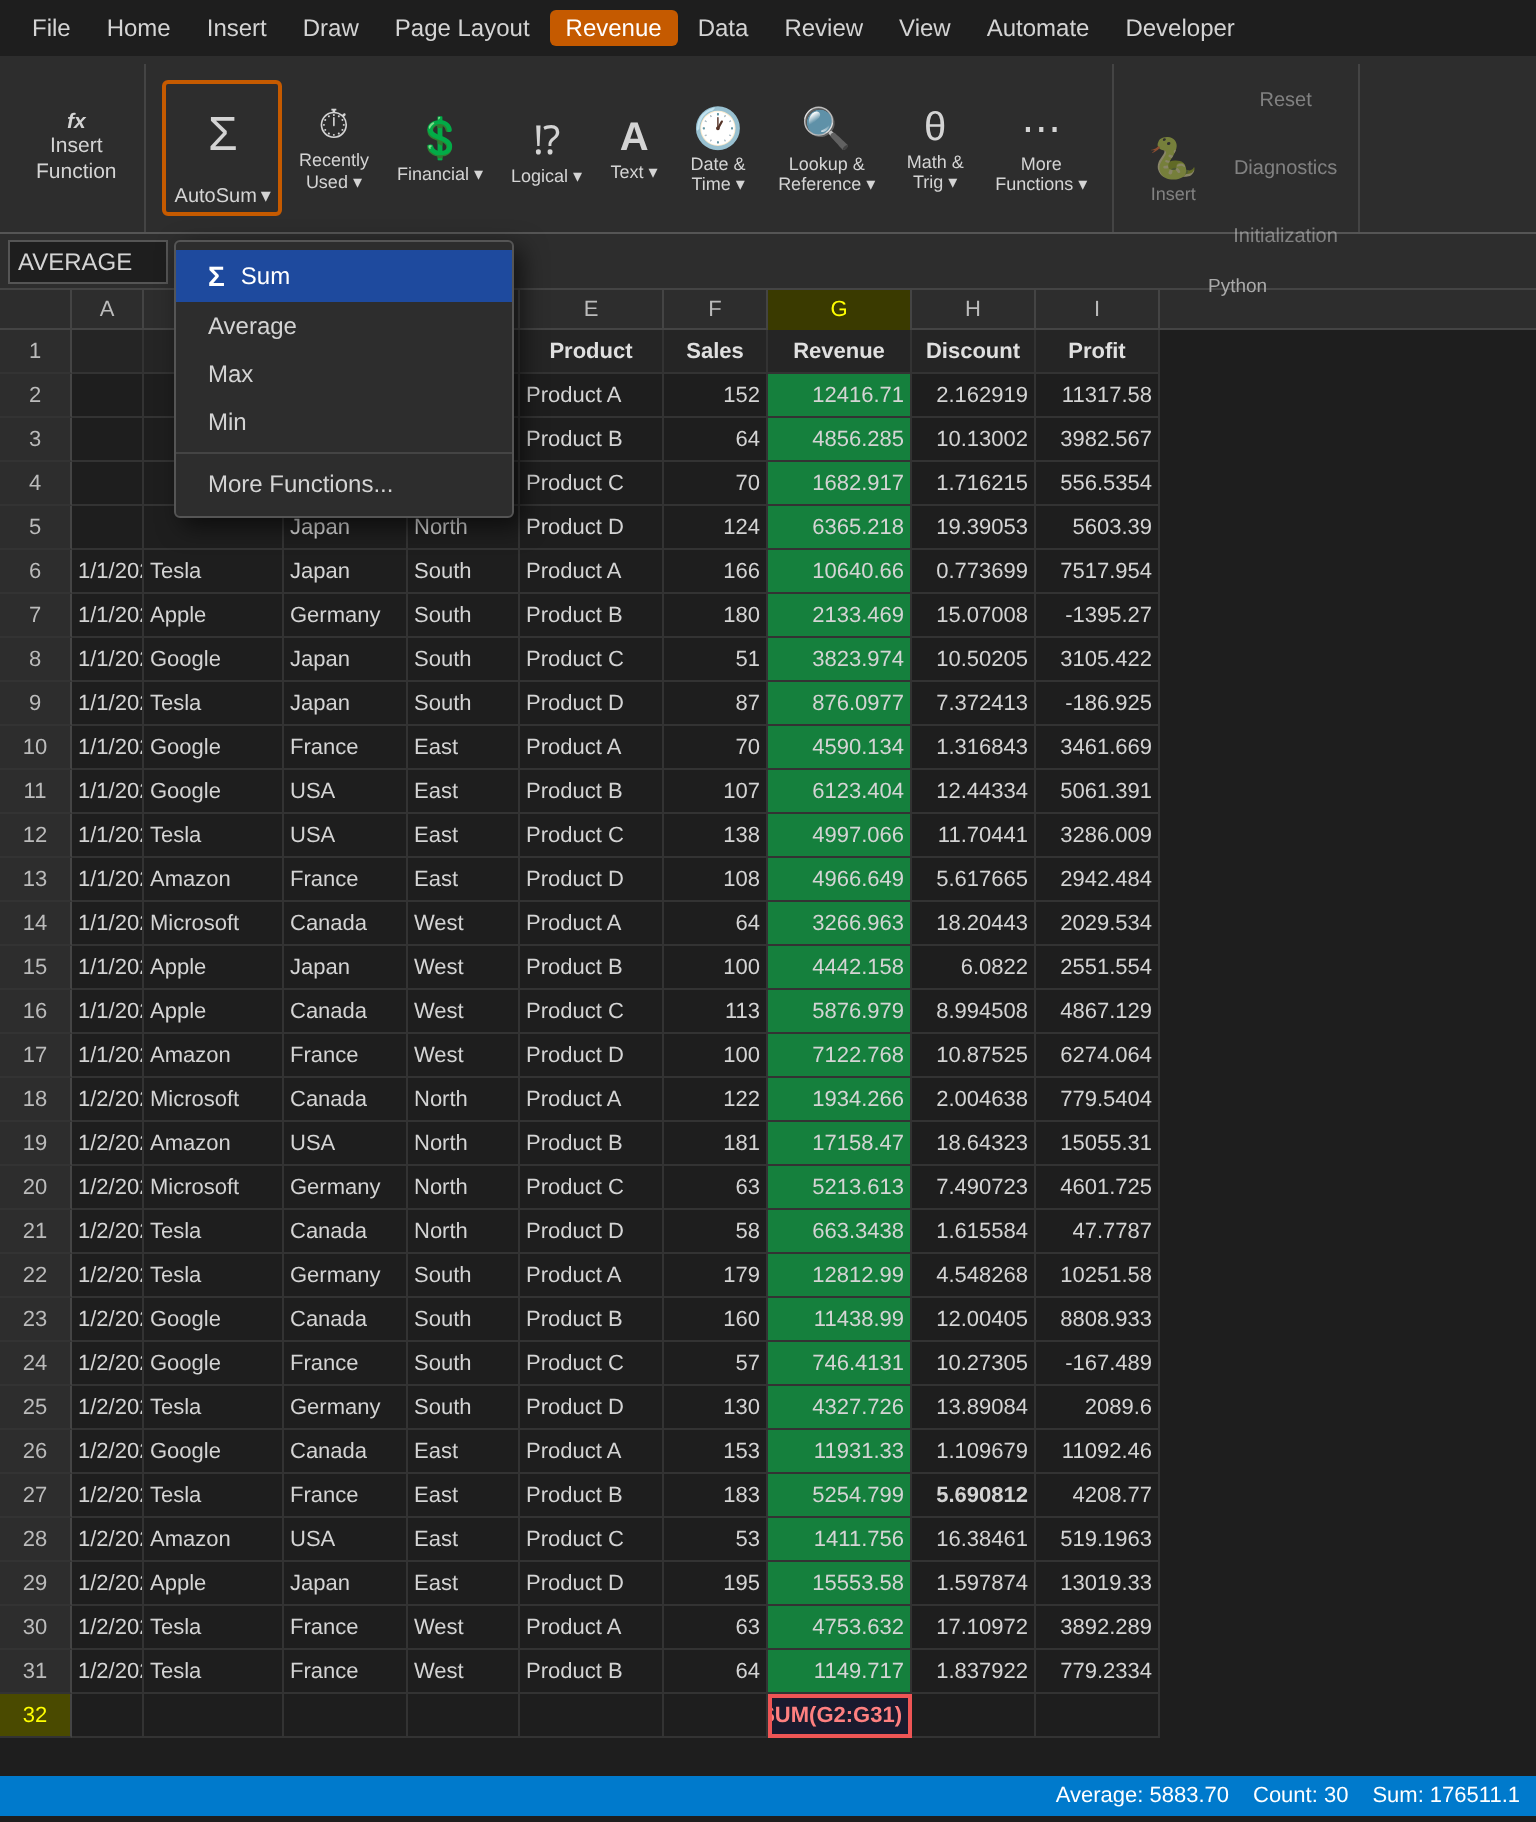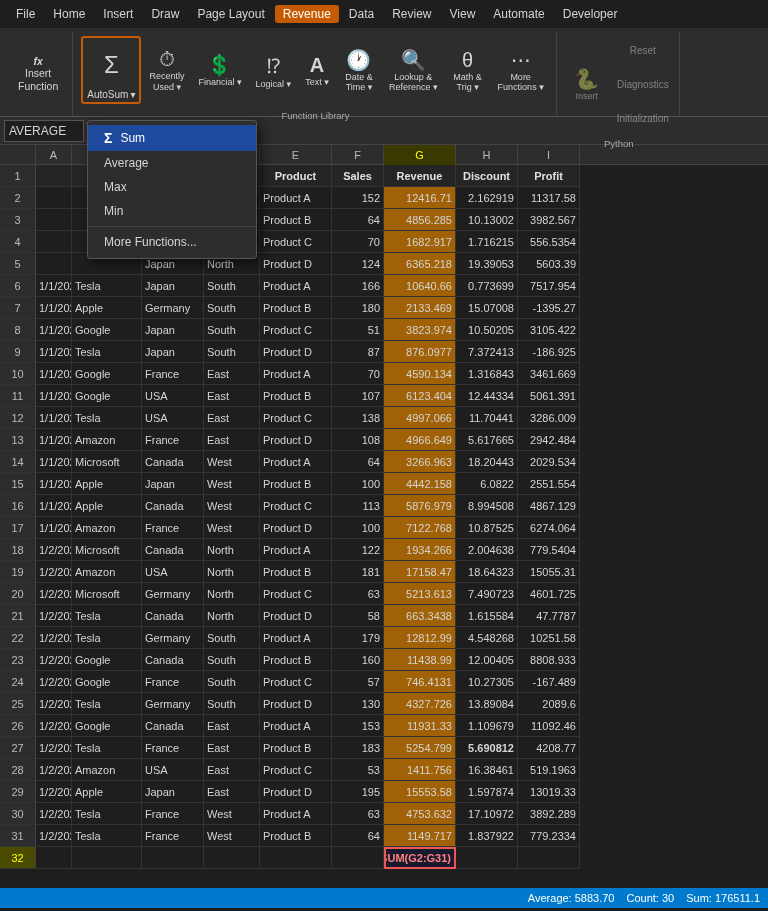--- a/index.html
+++ b/index.html
@@ -239,21 +239,21 @@
     }
 
     .cell.header-cell {
       background: #252525;
       font-weight: bold;
       justify-content: center;
       color: #e0e0e0;
     }
 
     .cell.num { justify-content: flex-end; }
-    .cell.active-col { background: #a16207; }
+    .cell.active-col { background: #15803d; }
     .cell.formula-result { background: #1a1a2e; border: 2px solid #e55; font-weight: bold; color: #ff8080; }
 
     
     .dropdown-overlay {
       position: fixed;
       top: 120px;
       left: 87px;
       background: #2d2d2d;
       border: 1px solid #555;
       border-radius: 3px;
@@ -363,23 +363,20 @@
 
         <button class="ribbon-btn" style="min-width:44px;">
           <span style="font-size:20px;">θ</span>
           <span style="font-size:9px;white-space:pre-line;">Math &amp;<br>Trig ▾</span>
         </button>
 
         <button class="ribbon-btn" style="min-width:44px;">
           <span style="font-size:20px;">⋯</span>
           <span style="font-size:9px;white-space:pre-line;">More<br>Functions ▾</span>
         </button>
-      </div>
-      <div class="group-label-row">
-        <span>Function Library</span>
       </div>
     </div>
 
     <div class="ribbon-group" style="flex-direction:column;justify-content:space-between;align-items:center;">
       <div style="display:flex;gap:4px;flex:1;align-items:center;">
         <button class="ribbon-btn" style="min-width:44px;opacity:0.5;">
           <span style="font-size:20px;">🐍</span>
           <span style="font-size:9px;">Insert</span>
         </button>
         <div style="display:flex;flex-direction:column;gap:2px;">

